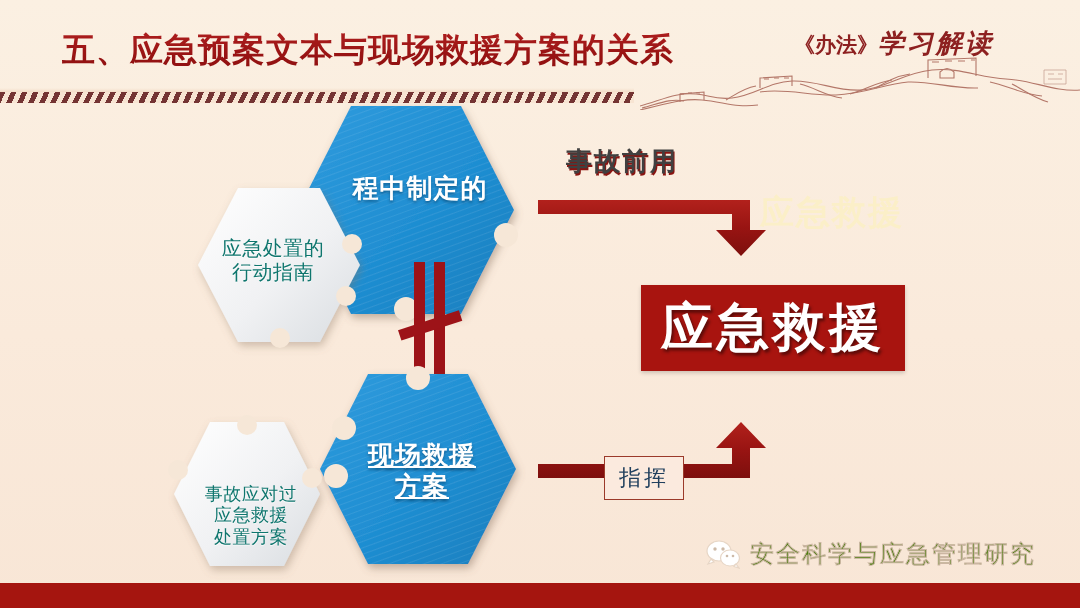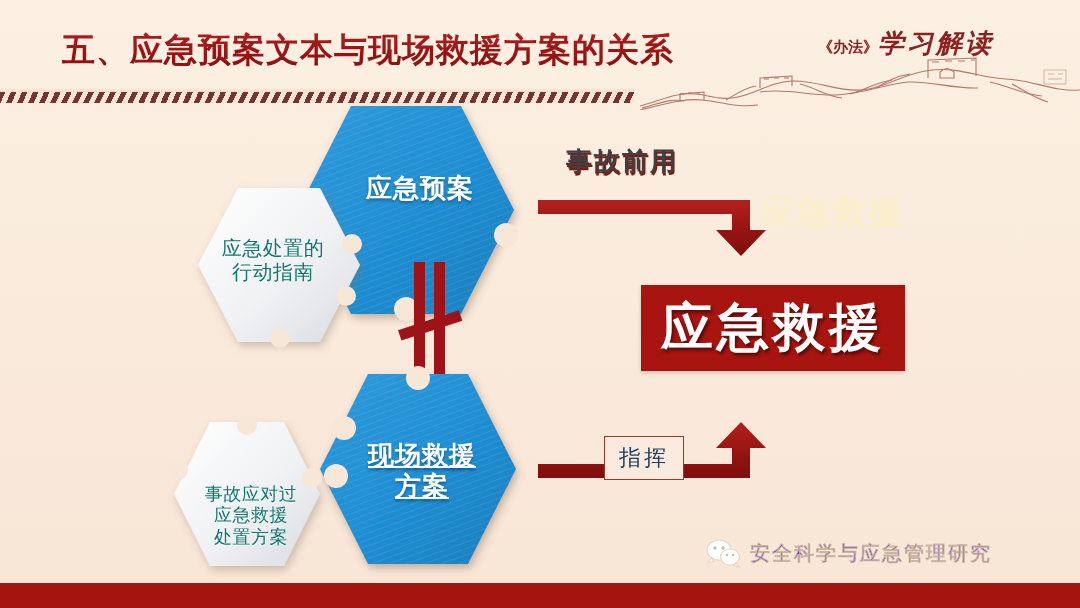--- a/index.html
+++ b/index.html
@@ -38,21 +38,21 @@
 
   .brand{
     position:absolute;right:86px;top:26px;
     font-size:26px;font-weight:bold;
     color:#8d2020;
     font-family:"DejaVu Serif","Liberation Serif",serif;
     font-style:italic;
     letter-spacing:3px;
     white-space:nowrap;
   }
-  .brand .bk{font-size:15px;font-style:normal;letter-spacing:0;}
+  .brand .bk{font-size:21px;font-style:normal;letter-spacing:0;}
 
   
   .hatch{
     position:absolute;left:0;top:92px;
     width:634px;height:11px;
     background:repeating-linear-gradient(115deg,
         #6d2a2a 0px,#6d2a2a 5px,
         #f7e4d2 5px,#f7e4d2 10px);
     opacity:.95;
   }
@@ -115,21 +115,21 @@
   #arrow-command{left:536px;top:420px;width:232px;height:62px;}
 
   .chipbox{
     position:absolute;
     border:1px solid #9b3a2a;
     background:#fbeade;
     display:flex;align-items:center;justify-content:center;
     color:#21405e;font-size:22px;letter-spacing:3px;
   }
   #chip-guide{left:604px;top:220px;width:78px;height:42px;}
-  #chip-command{left:604px;top:436px;width:78px;height:42px;}
+  #chip-command{left:604px;top:456px;width:78px;height:42px;}
 
   .redblock{
     position:absolute;left:641px;top:285px;width:264px;height:86px;
     background:#a8140f;
     display:flex;align-items:center;justify-content:center;
     box-shadow:0 2px 4px rgba(0,0,0,.18);
   }
   .redblock .txt{
     color:#ffffff;font-weight:bold;font-size:52px;letter-spacing:4px;
     text-shadow:2px 3px 3px rgba(0,0,0,.45);
@@ -144,21 +144,21 @@
     font-family:"DejaVu Sans","Liberation Sans",sans-serif;
   }
 
   
   .watermark{
     position:absolute;left:706px;top:538px;
     display:flex;align-items:center;gap:10px;
     white-space:nowrap;
   }
   .watermark .wm-text{
-    font-size:20px;color:#6d28d9;letter-spacing:2px;
+    font-size:24px;color:#4d7c0f;letter-spacing:2px;
     -webkit-text-stroke:1px #cbb6a2;
     font-family:"DejaVu Sans","Liberation Sans",sans-serif;
   }
   .footer-bar{
     position:absolute;left:0;bottom:0;width:1080px;height:25px;
     background:#a5150f;
   }
 </style>
 </head>
 <body>
@@ -220,21 +220,21 @@
         </filter>
       </defs>
       <g filter="url(#sh1)">
         <path d="M55 2 L165 2 L218 106 L165 210 L55 210 L2 106 Z" fill="url(#gblue1)"></path>
         <path d="M55 2 L165 2 L218 106 L165 210 L55 210 L2 106 Z" fill="url(#tex1)"></path>
       </g>
       <circle cx="34" cy="151" r="12" fill="#f6e7d7"></circle>
       <circle cx="210" cy="131" r="12" fill="#f6e7d7"></circle>
       <circle cx="110" cy="205" r="12" fill="#f6e7d7"></circle>
     </svg>
-    <div class="label">应急预案</div>
+    <div class="label">程中制定的</div>
   </div>
 
   <div class="hex hex-gray" id="hex-guide">
     <svg viewBox="0 0 166 158">
       <defs>
         <linearGradient id="ggray1" x1="0" y1="0" x2="1" y2="1">
           <stop offset="0%" stop-color="#ffffff"></stop>
           <stop offset="55%" stop-color="#f0f1f3"></stop>
           <stop offset="100%" stop-color="#d9dde1"></stop>
         </linearGradient>

